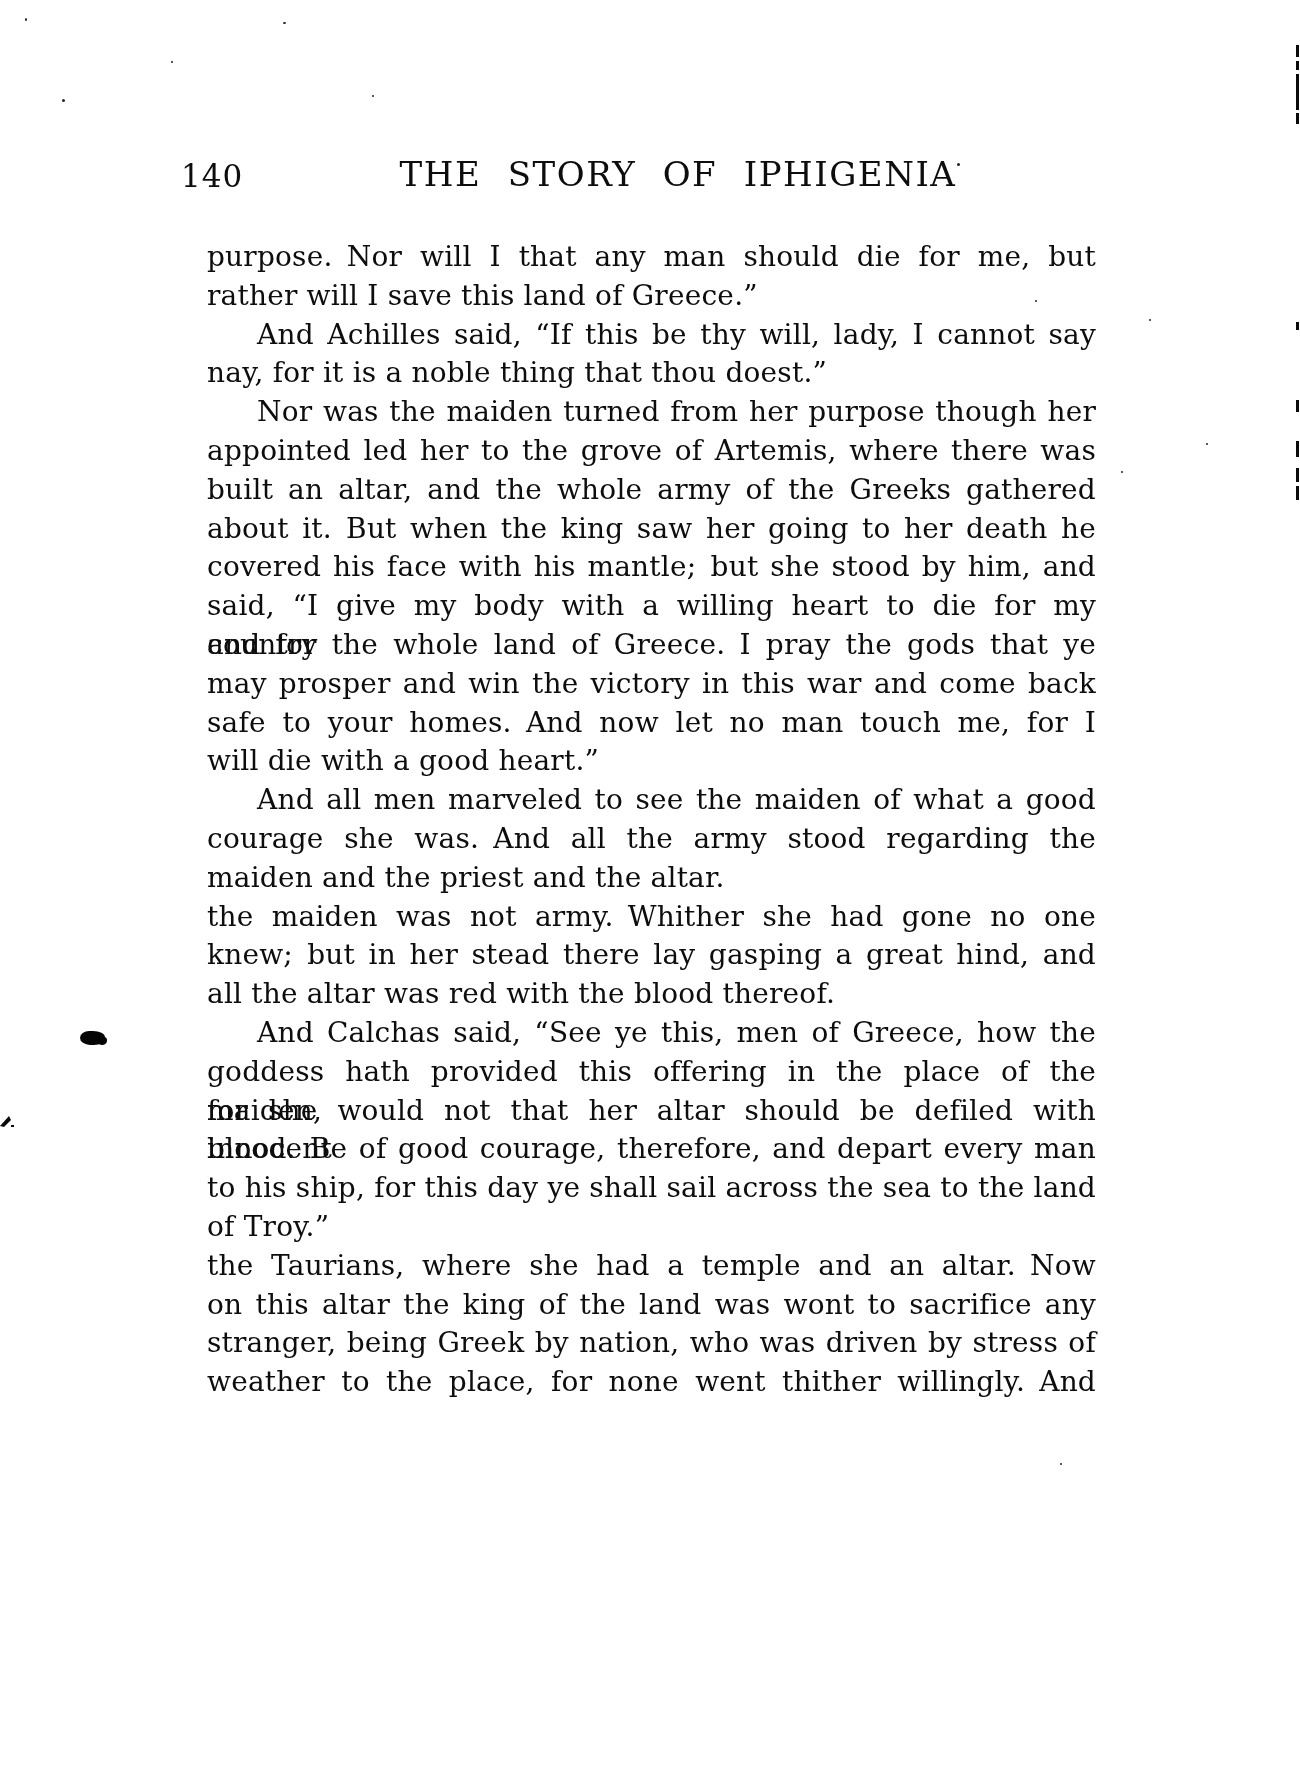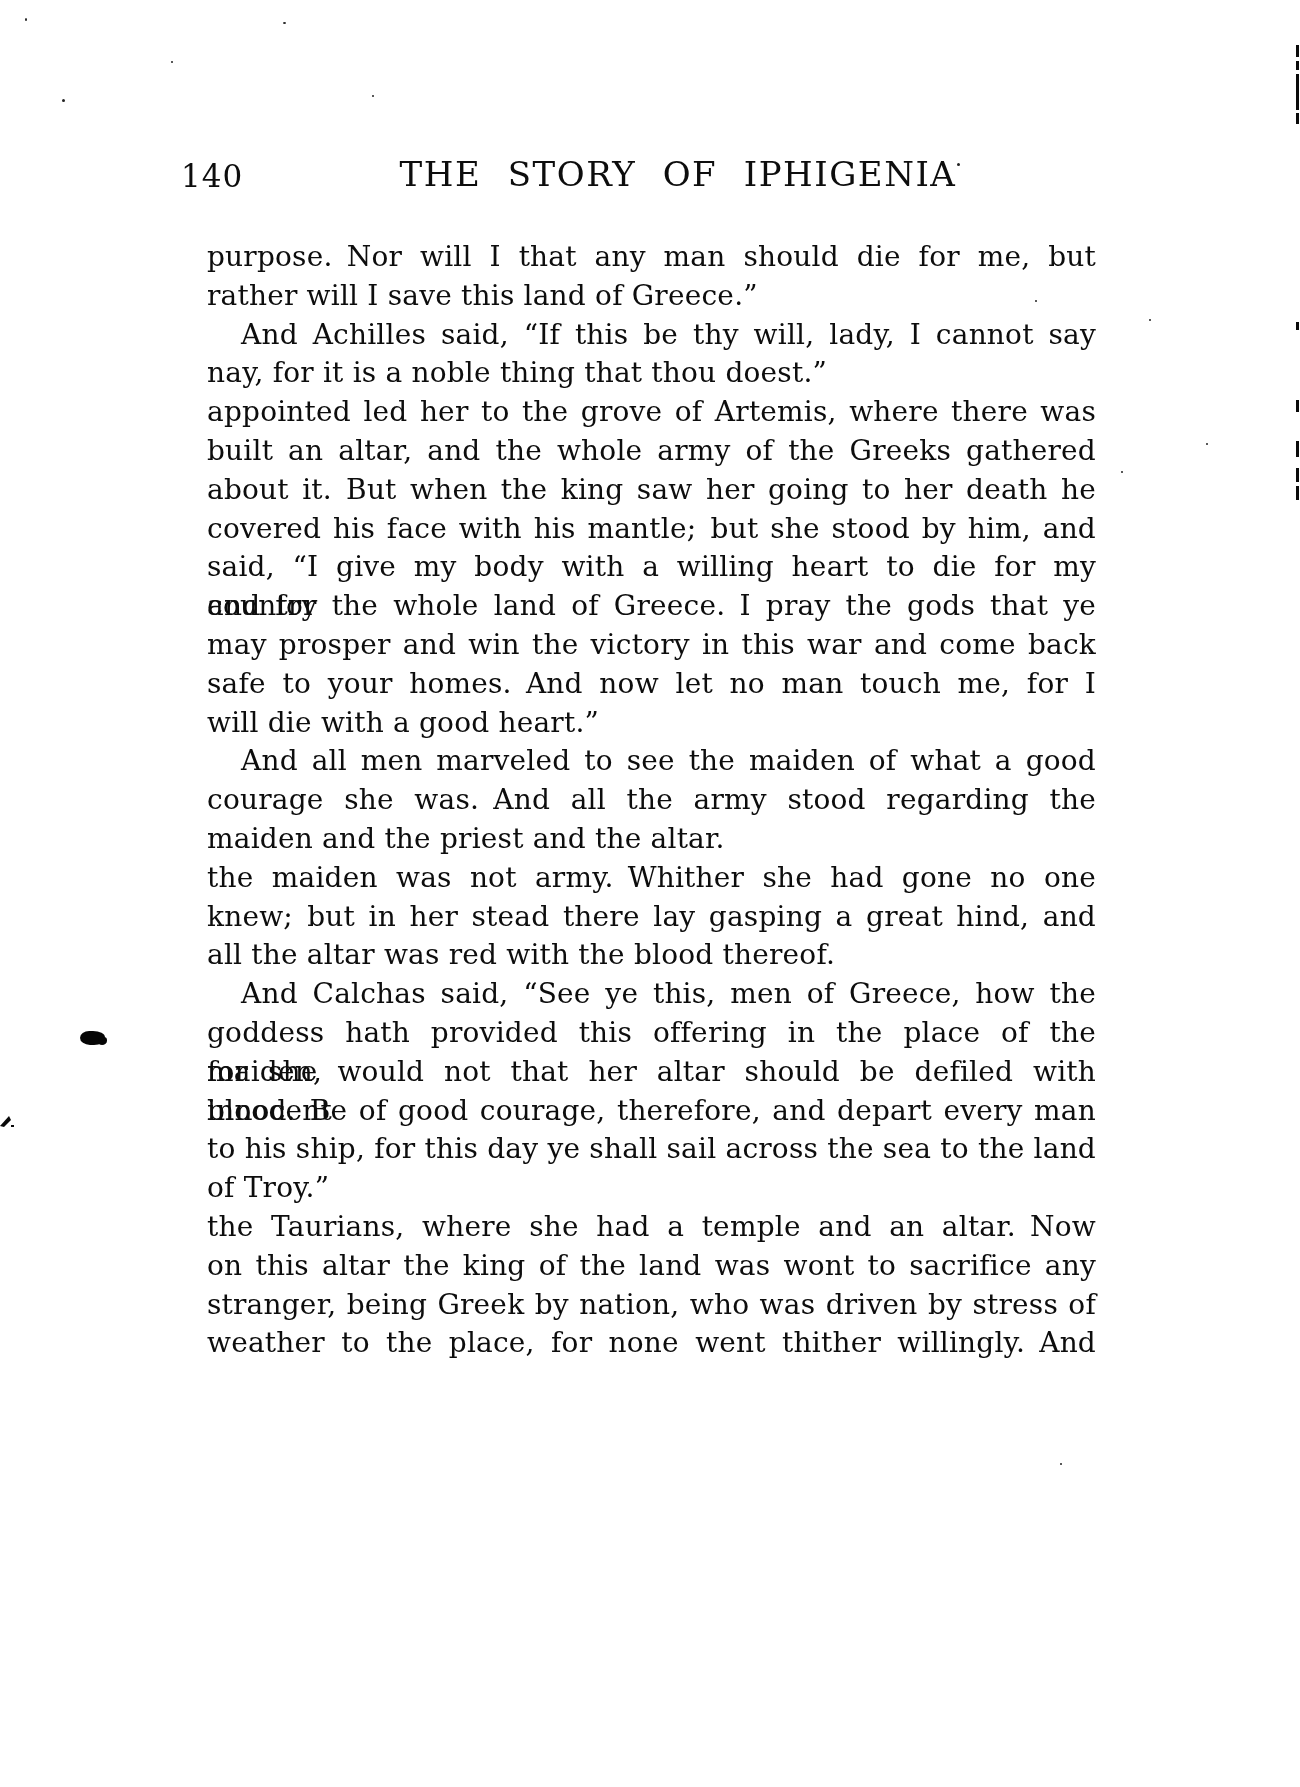--- a/index.html
+++ b/index.html
@@ -43,21 +43,21 @@
     line-height: 38.8px;
     letter-spacing: 0.2px;
   }
   .line {
     text-align: justify;
     text-align-last: justify;
     height: 38.8px;
     white-space: normal;
   }
   .line.end { text-align-last: left; }
-  .line.indent { text-indent: 34px; }
+  .line.indent { text-indent: 34px; margin-left: 16px; }
 
   
   .ink-blob {
     position: absolute;
     left: 80px;
     top: 1031px;
     width: 25px;
     height: 14px;
     background: #050505;
     border-radius: 46% 60% 55% 50% / 60% 55% 50% 65%;
@@ -97,20 +97,21 @@
 <div class="page">
 
   <div class="page-number">140</div>
   <div class="running-title">THE STORY OF IPHIGENIA</div>
 
   <div class="textblock">
       <div class="line">purpose. Nor will I that any man should die for me, but</div>
       <div class="line end">rather will I save this land of Greece.”</div>
       <div class="line indent">And Achilles said, “If this be thy will, lady, I cannot say</div>
       <div class="line end">nay, for it is a noble thing that thou doest.”</div>
+      <div class="line indent">Nor was the maiden turned from her purpose though her</div>
       <div class="line">appointed led her to the grove of Artemis, where there was</div>
       <div class="line">built an altar, and the whole army of the Greeks gathered</div>
       <div class="line">about it. But when the king saw her going to her death he</div>
       <div class="line">covered his face with his mantle; but she stood by him, and</div>
       <div class="line">said, “I give my body with a willing heart to die for my country</div>
       <div class="line">and for the whole land of Greece. I pray the gods that ye</div>
       <div class="line">may prosper and win the victory in this war and come back</div>
       <div class="line">safe to your homes. And now let no man touch me, for I</div>
       <div class="line end">will die with a good heart.”</div>
       <div class="line indent">And all men marveled to see the maiden of what a good</div>

